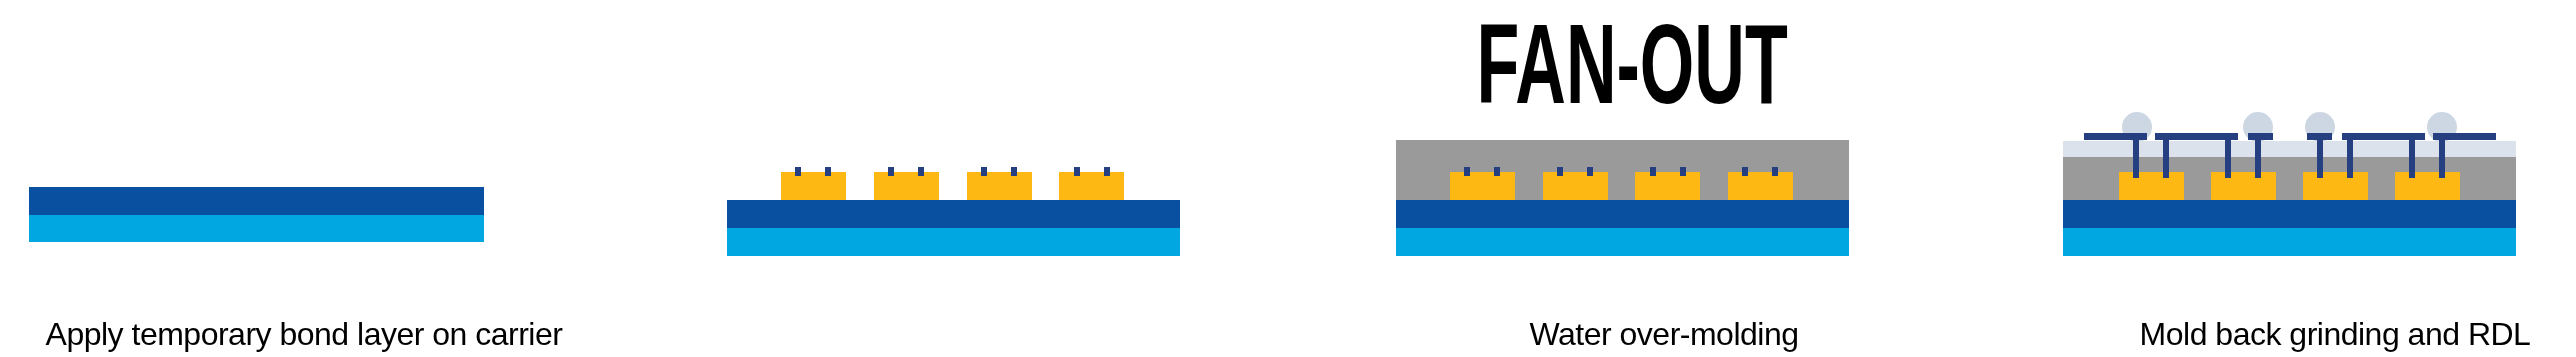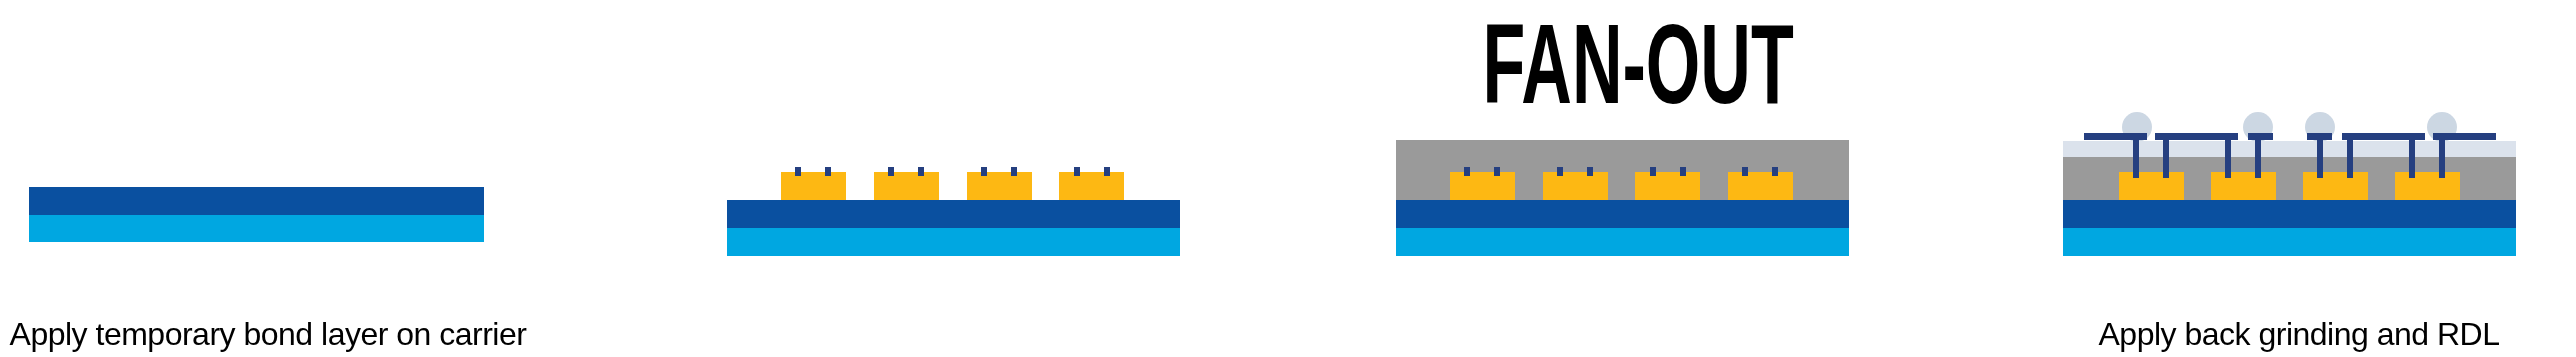--- a/index.html
+++ b/index.html
@@ -3,29 +3,29 @@
 <meta charset="utf-8">
 <style>
   html,body{margin:0;padding:0}
   body{
     width:3209px;height:357px;position:relative;overflow:hidden;
     background:#ffffff;
     font-family:"Liberation Sans", sans-serif;
   }
   .title{
     position:absolute;top:8.2px;left:1381px;width:515px;
-    text-align:center;font-weight:bold;font-size:113px;line-height:113px;color:#000;
+    font-weight:bold;font-size:113px;line-height:113px;color:#000;
   }
   .title-inner{display:inline-block;transform:scaleX(0.62);transform-origin:50% 50%;white-space:nowrap;}
   .stage{position:absolute;left:0;top:0;width:3209px;height:357px;}
   .shape{position:absolute;}
   .ellipse{border-radius:50%;}
   .caption{
     position:absolute;top:316px;transform:translateX(-50%);
-    font-size:32px;line-height:36px;letter-spacing:-0.5px;color:#000;white-space:nowrap;
+    font-size:32px;line-height:36px;letter-spacing:-0.5px;color:#000;white-space:nowrap;margin-left:36px;
   }
 </style>
 </head>
 <body>
 
 <div class="title">
   <span class="title-inner">FAN-OUT</span>
 </div>
 
 <div id="stages">
@@ -59,20 +59,21 @@
       <div class="shape" style="left: 1464px; top: 167px; width: 6.2px; height: 9.3px; background: rgb(37, 63, 128);"></div>
       <div class="shape" style="left: 1494px; top: 167px; width: 6.2px; height: 9.3px; background: rgb(37, 63, 128);"></div>
       <div class="shape" style="left: 1557px; top: 167px; width: 6.2px; height: 9.3px; background: rgb(37, 63, 128);"></div>
       <div class="shape" style="left: 1587px; top: 167px; width: 6.2px; height: 9.3px; background: rgb(37, 63, 128);"></div>
       <div class="shape" style="left: 1650px; top: 167px; width: 6.2px; height: 9.3px; background: rgb(37, 63, 128);"></div>
       <div class="shape" style="left: 1680px; top: 167px; width: 6.2px; height: 9.3px; background: rgb(37, 63, 128);"></div>
       <div class="shape" style="left: 1742px; top: 167px; width: 6.2px; height: 9.3px; background: rgb(37, 63, 128);"></div>
       <div class="shape" style="left: 1772px; top: 167px; width: 6.2px; height: 9.3px; background: rgb(37, 63, 128);"></div>
       <div class="shape" style="left: 1396px; top: 200px; width: 453px; height: 28px; background: rgb(10, 80, 160);"></div>
       <div class="shape" style="left: 1396px; top: 228px; width: 453px; height: 28px; background: rgb(0, 167, 225);"></div>
+      <div class="caption" style="left: 1628px;">Water over-molding</div>
     </div>
     <div class="stage">
       <div class="shape ellipse" style="left: 2122px; top: 112px; width: 30px; height: 30px; background: rgb(204, 215, 227);"></div>
       <div class="shape ellipse" style="left: 2243px; top: 112px; width: 30px; height: 30px; background: rgb(204, 215, 227);"></div>
       <div class="shape ellipse" style="left: 2305px; top: 112px; width: 30px; height: 30px; background: rgb(204, 215, 227);"></div>
       <div class="shape ellipse" style="left: 2427px; top: 112px; width: 30px; height: 30px; background: rgb(204, 215, 227);"></div>
       <div class="shape" style="left: 2084px; top: 133px; width: 63px; height: 7.2px; background: rgb(37, 63, 128);"></div>
       <div class="shape" style="left: 2155px; top: 133px; width: 83px; height: 7.2px; background: rgb(37, 63, 128);"></div>
       <div class="shape" style="left: 2248px; top: 133px; width: 25px; height: 7.2px; background: rgb(37, 63, 128);"></div>
       <div class="shape" style="left: 2307px; top: 133px; width: 25px; height: 7.2px; background: rgb(37, 63, 128);"></div>
@@ -87,17 +88,17 @@
       <div class="shape" style="left: 2133px; top: 133px; width: 6.2px; height: 45px; background: rgb(37, 63, 128);"></div>
       <div class="shape" style="left: 2163px; top: 133px; width: 6.2px; height: 45px; background: rgb(37, 63, 128);"></div>
       <div class="shape" style="left: 2225px; top: 133px; width: 6.2px; height: 45px; background: rgb(37, 63, 128);"></div>
       <div class="shape" style="left: 2255px; top: 133px; width: 6.2px; height: 45px; background: rgb(37, 63, 128);"></div>
       <div class="shape" style="left: 2317px; top: 133px; width: 6.2px; height: 45px; background: rgb(37, 63, 128);"></div>
       <div class="shape" style="left: 2347px; top: 133px; width: 6.2px; height: 45px; background: rgb(37, 63, 128);"></div>
       <div class="shape" style="left: 2409px; top: 133px; width: 6.2px; height: 45px; background: rgb(37, 63, 128);"></div>
       <div class="shape" style="left: 2439px; top: 133px; width: 6.2px; height: 45px; background: rgb(37, 63, 128);"></div>
       <div class="shape" style="left: 2063px; top: 200px; width: 453px; height: 28px; background: rgb(10, 80, 160);"></div>
       <div class="shape" style="left: 2063px; top: 228px; width: 453px; height: 28px; background: rgb(0, 167, 225);"></div>
-      <div class="caption" style="left: 2299px;">Apply back grinding and RDL</div>
+      <div class="caption" style="left: 2299px;">Mold back grinding and RDL</div>
     </div>
     <div class="stage"></div>
   </div>
 
 
 </body></html>

